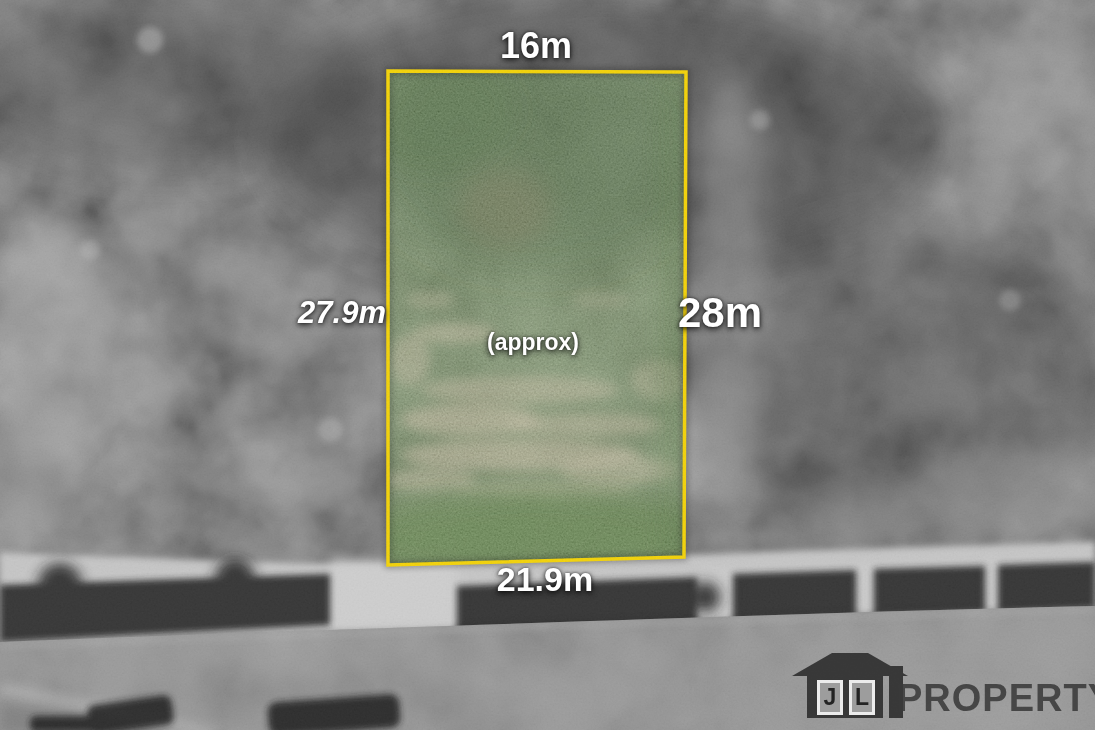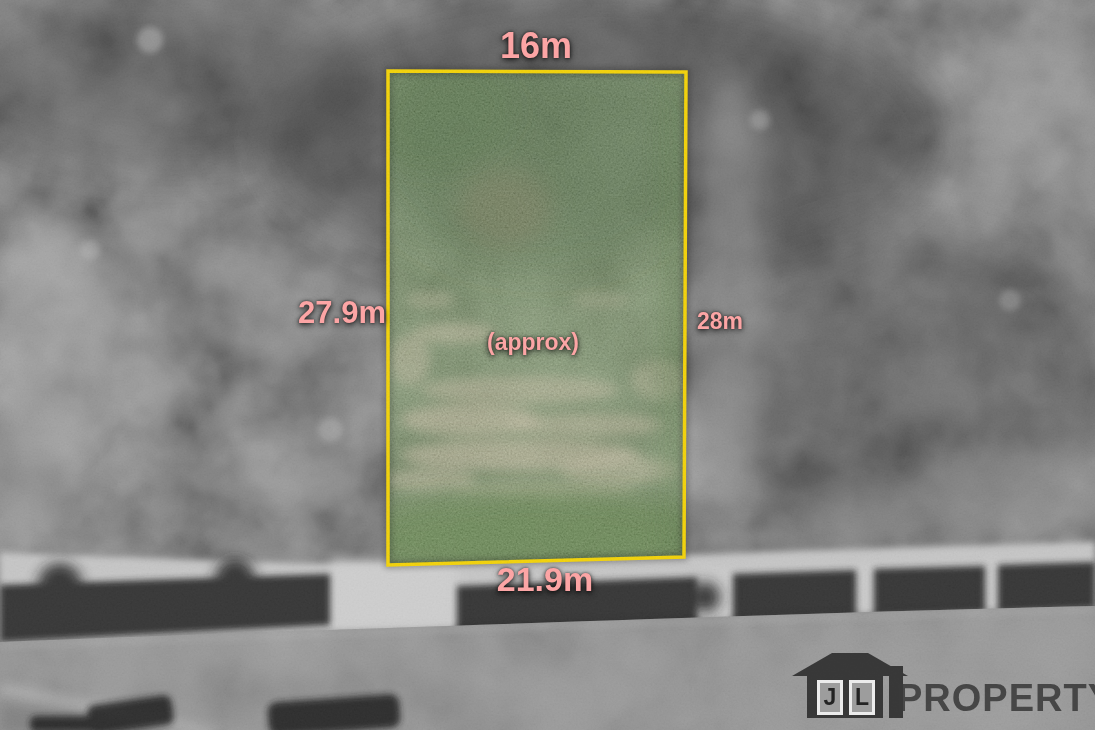--- a/index.html
+++ b/index.html
@@ -3,28 +3,28 @@
 <meta charset="utf-8">
 <style>
   html,body{margin:0;padding:0;background:#2e2e2e;}
   #stage{
     position:relative;width:1095px;height:730px;overflow:hidden;
     background:#4f4f4f;font-family:"Liberation Sans",sans-serif;
   }
   svg.scene{position:absolute;left:0;top:0;display:block;}
   .label{
     position:absolute;transform:translate(-50%,-50%);
-    color:#fca5a5;font-weight:bold;white-space:nowrap;
+    color:#ffffff;font-weight:bold;white-space:nowrap;
     text-shadow:0 2px 6px rgba(0,0,0,.85),0 0 3px rgba(0,0,0,.55);
     font-family:"Liberation Sans",sans-serif;
   }
   .dim{font-size:33px;}
   #label-top{left:536px;top:46px;font-size:36px;}
-  #label-left{left:342px;top:313px;font-size:31px;}
-  #label-right{left:720px;top:313px;font-size:23px;margin-top:8px;}
+  #label-left{left:342px;top:313px;font-size:31px;font-style:italic;}
+  #label-right{left:720px;top:313px;font-size:42px;}
   #label-bottom{left:545px;top:579px;font-size:34px;}
   #label-area{
     left:533px;top:296px;font-size:76px;letter-spacing:1px;
     text-shadow:0 4px 9px rgba(0,0,0,.9),0 1px 3px rgba(0,0,0,.8);
   }
   #label-approx{left:533px;top:342px;font-size:23px;font-weight:bold;}
   
   #logo{position:absolute;left:792px;top:650px;width:303px;height:80px;}
   #logo svg{position:absolute;left:0;top:0;}
   .logo-window{

